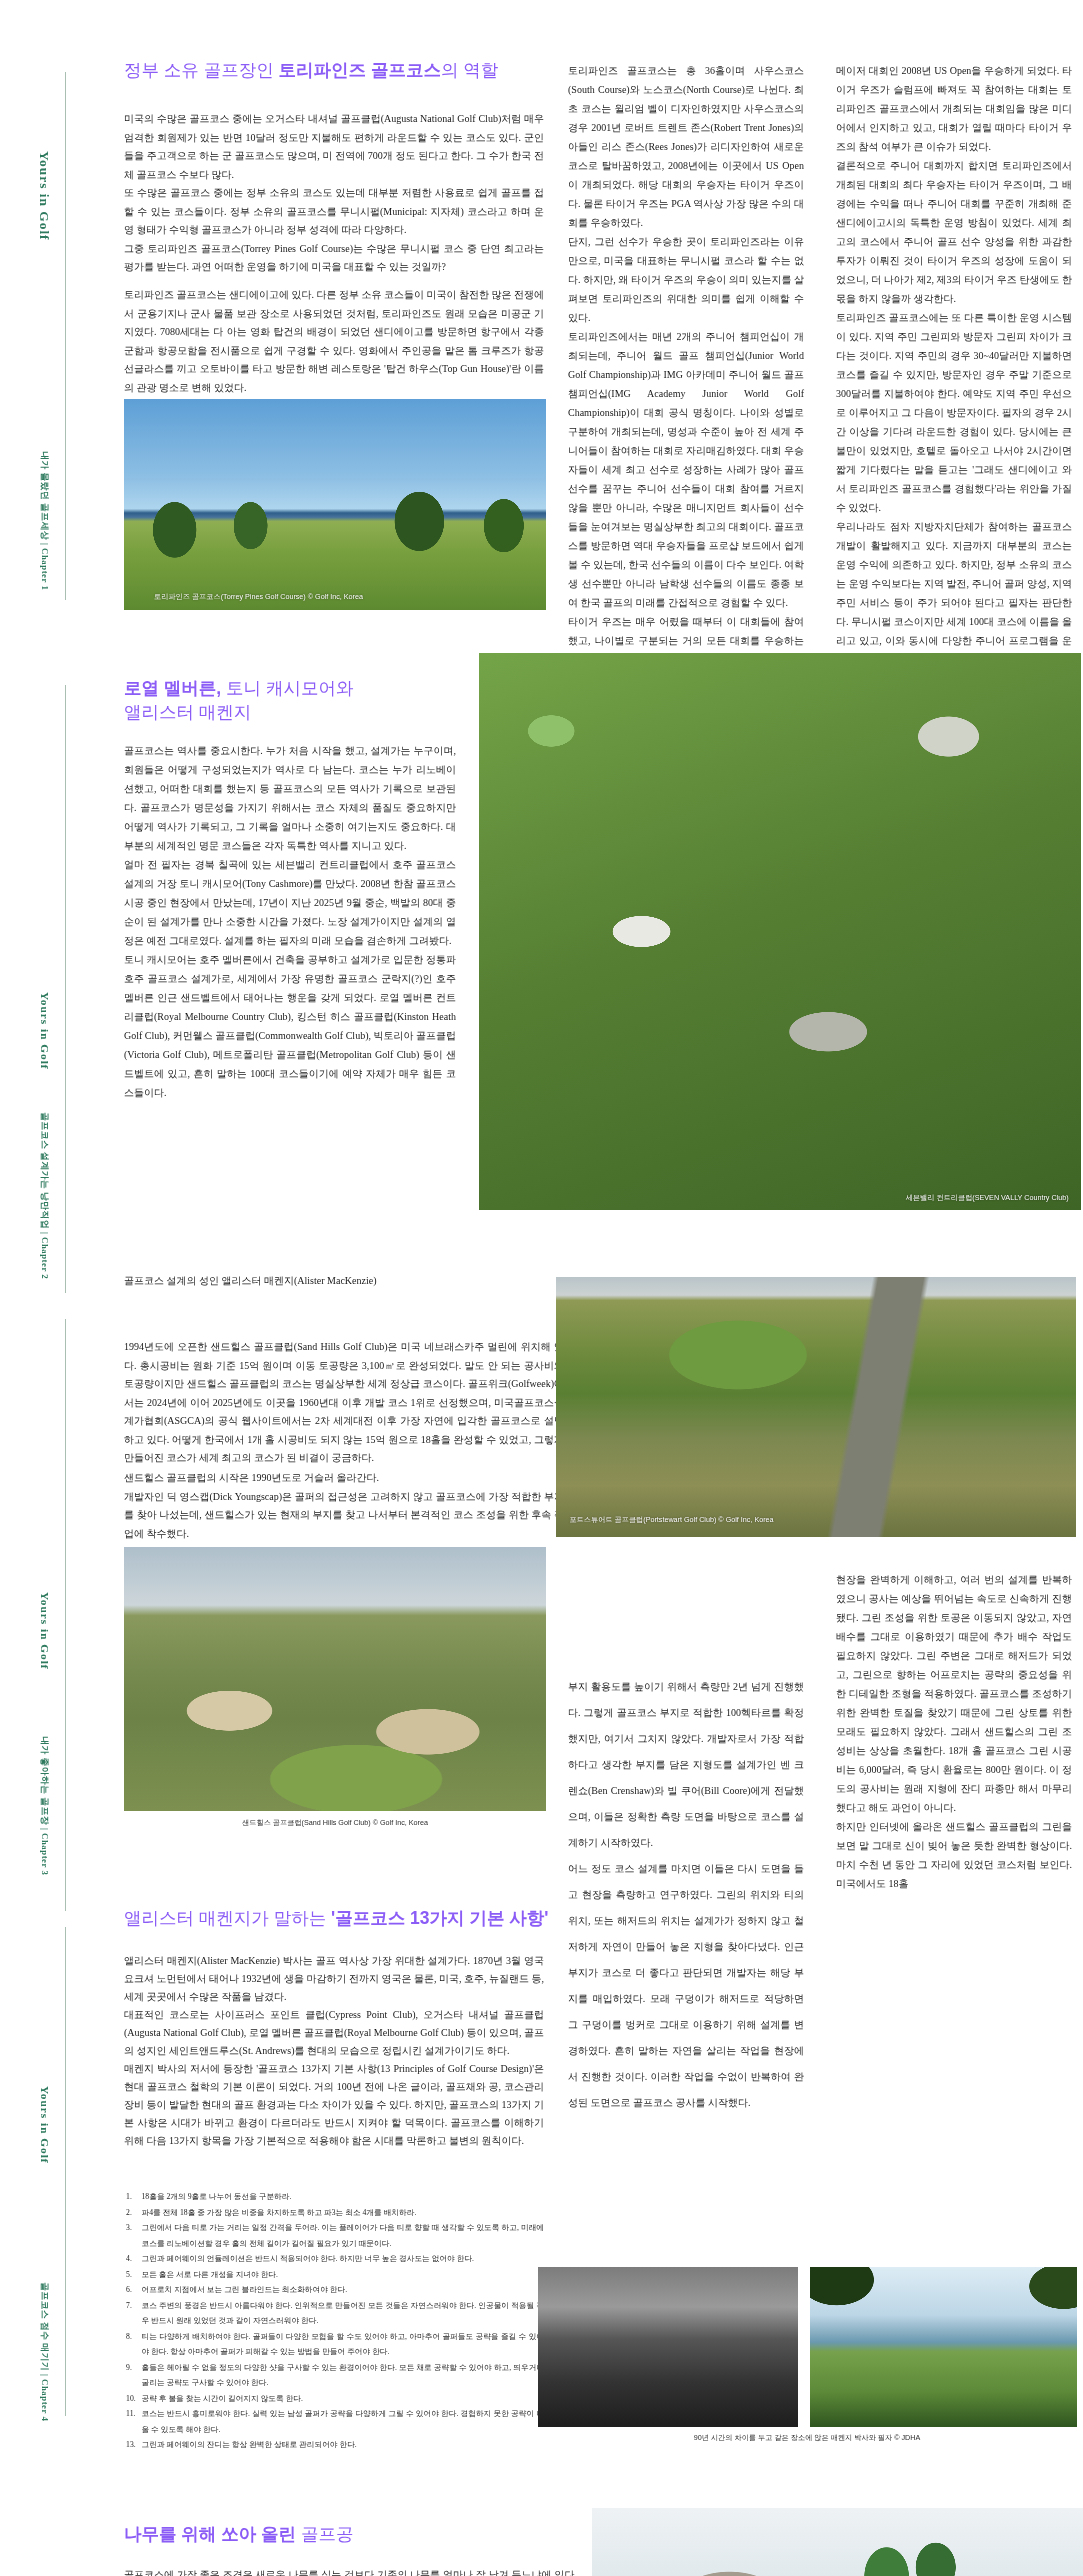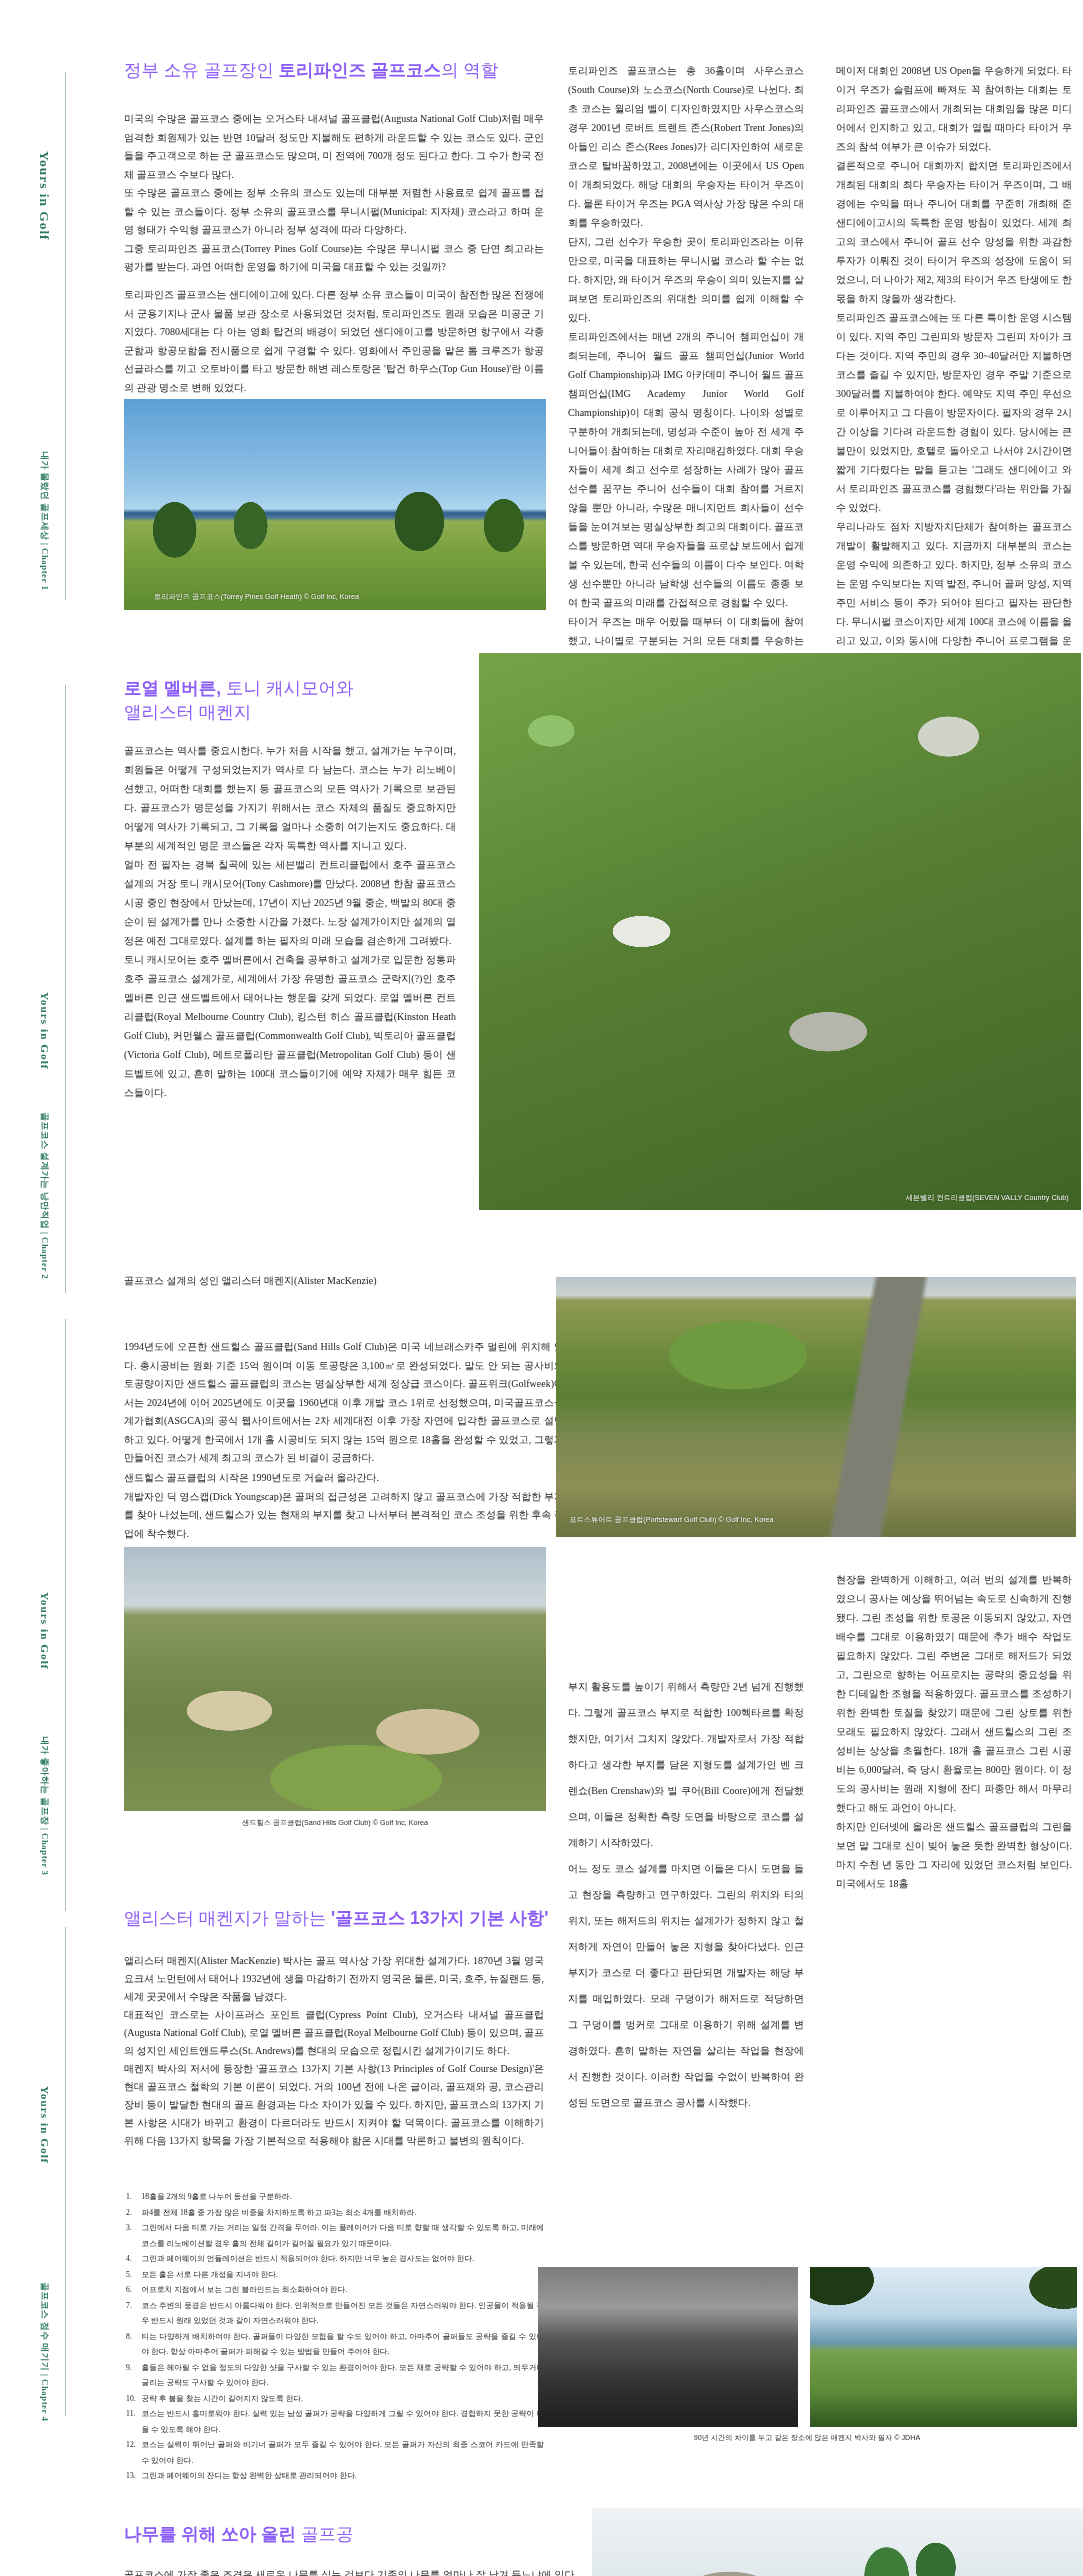--- a/index.html
+++ b/index.html
@@ -77,21 +77,21 @@
   <div class="body" style="left:568px;top:61px;width:236px;line-height:19px;">토리파인즈 골프코스는 총 36홀이며 사우스코스(South Course)와 노스코스(North Course)로 나뉜다. 최초 코스는 윌리엄 벨이 디자인하였지만 사우스코스의 경우 2001년 로버트 트렌트 존스(Robert Trent Jones)의 아들인 리스 존스(Rees Jones)가 리디자인하여 새로운 코스로 탈바꿈하였고, 2008년에는 이곳에서 US Open이 개최되었다. 해당 대회의 우승자는 타이거 우즈이다. 물론 타이거 우즈는 PGA 역사상 가장 많은 수의 대회를 우승하였다.
 단지, 그런 선수가 우승한 곳이 토리파인즈라는 이유만으로, 미국을 대표하는 무니시펄 코스라 할 수는 없다. 하지만, 왜 타이거 우즈의 우승이 의미 있는지를 살펴보면 토리파인즈의 위대한 의미를 쉽게 이해할 수 있다.
 토리파인즈에서는 매년 2개의 주니어 챔피언십이 개최되는데, 주니어 월드 골프 챔피언십(Junior World Golf Championship)과 IMG 아카데미 주니어 월드 골프 챔피언십(IMG Academy Junior World Golf Championship)이 대회 공식 명칭이다. 나이와 성별로 구분하여 개최되는데, 명성과 수준이 높아 전 세계 주니어들이 참여하는 대회로 자리매김하였다. 대회 우승자들이 세계 최고 선수로 성장하는 사례가 많아 골프 선수를 꿈꾸는 주니어 선수들이 대회 참여를 거르지 않을 뿐만 아니라, 수많은 매니지먼트 회사들이 선수들을 눈여겨보는 명실상부한 최고의 대회이다. 골프코스를 방문하면 역대 우승자들을 프로샵 보드에서 쉽게 볼 수 있는데, 한국 선수들의 이름이 다수 보인다. 여학생 선수뿐만 아니라 남학생 선수들의 이름도 종종 보여 한국 골프의 미래를 간접적으로 경험할 수 있다.
 타이거 우즈는 매우 어렸을 때부터 이 대회들에 참여했고, 나이별로 구분되는 거의 모든 대회를 우승하는 저력을 보여주기도 하였다. 주니어 챔피언십에서 보여준 그의 플레이는 전 세계 골프업계에서 어린 선수 타이거 우즈를 주목한 계기가 되었다.</div>
   <div class="body" style="left:836px;top:61px;width:236px;line-height:19px;">메이저 대회인 2008년 US Open을 우승하게 되었다. 타이거 우즈가 슬럼프에 빠져도 꼭 참여하는 대회는 토리파인즈 골프코스에서 개최되는 대회임을 많은 미디어에서 인지하고 있고, 대회가 열릴 때마다 타이거 우즈의 참석 여부가 큰 이슈가 되었다.
 결론적으로 주니어 대회까지 합치면 토리파인즈에서 개최된 대회의 최다 우승자는 타이거 우즈이며, 그 배경에는 수익을 떠나 주니어 대회를 꾸준히 개최해 준 샌디에이고시의 독특한 운영 방침이 있었다. 세계 최고의 코스에서 주니어 골프 선수 양성을 위한 과감한 투자가 이뤄진 것이 타이거 우즈의 성장에 도움이 되었으니, 더 나아가 제2, 제3의 타이거 우즈 탄생에도 한몫을 하지 않을까 생각한다.
 토리파인즈 골프코스에는 또 다른 특이한 운영 시스템이 있다. 지역 주민 그린피와 방문자 그린피 차이가 크다는 것이다. 지역 주민의 경우 30~40달러만 지불하면 코스를 즐길 수 있지만, 방문자인 경우 주말 기준으로 300달러를 지불하여야 한다. 예약도 지역 주민 우선으로 이루어지고 그 다음이 방문자이다. 필자의 경우 2시간 이상을 기다려 라운드한 경험이 있다. 당시에는 큰 불만이 있었지만, 호텔로 돌아오고 나서야 2시간이면 짧게 기다렸다는 말을 듣고는 '그래도 샌디에이고 와서 토리파인즈 골프코스를 경험했다'라는 위안을 가질 수 있었다.
 우리나라도 점차 지방자치단체가 참여하는 골프코스 개발이 활발해지고 있다. 지금까지 대부분의 코스는 운영 수익에 의존하고 있다. 하지만, 정부 소유의 코스는 운영 수익보다는 지역 발전, 주니어 골퍼 양성, 지역 주민 서비스 등이 주가 되어야 된다고 필자는 판단한다. 무니시펄 코스이지만 세계 100대 코스에 이름을 올리고 있고, 이와 동시에 다양한 주니어 프로그램을 운영하며 지역 주민에게 먼저 골프 서비스를</div>
 
   <div class="photo ph-torrey" style="left:124px;top:399px;width:422px;height:211px;">
-    <span class="cap-on" style="left:30px;bottom:8.2px;">토리파인즈 골프코스(Torrey Pines Golf Heath) © Golf Inc, Korea</span>
+    <span class="cap-on" style="left:30px;bottom:8.2px;">토리파인즈 골프코스(Torrey Pines Golf Course) © Golf Inc, Korea</span>
   </div>
 
   <div class="rule" style="left:65px;top:685px;height:608px;"></div>
   <div class="vlabel brand" style="left:-33px;top:1023px;width:155px;font-size:11.3px;">Yours in Golf</div>
   <div class="vlabel chap" style="left:-54px;top:1188px;width:196px;">골프코스 설계가는 낭만직업  |  Chapter 2</div>
 
   <div class="heading" style="left:124px;top:676px;width:319px;"><b>로열 멜버른,</b><span> 토니 캐시모어와
 앨리스터 매켄지</span></div>
 
   <div class="photo ph-seven" style="left:479px;top:653px;width:602px;height:557px;">
@@ -139,21 +139,20 @@
     <div class="li"><span class="n">2.</span><span>파4를 전체 18홀 중 가장 많은 비중을 차지하도록 하고 파3는 최소 4개를 배치하라.</span></div>
     <div class="li"><span class="n">3.</span><span>그린에서 다음 티로 가는 거리는 일정 간격을 두어라. 이는 플레이어가 다음 티로 향할 때 생각할 수 있도록 하고, 미래에 코스를 리노베이션할 경우 홀의 전체 길이가 길어질 필요가 있기 때문이다.</span></div>
     <div class="li"><span class="n">4.</span><span>그린과 페어웨이의 언듈레이션은 반드시 적용되어야 한다. 하지만 너무 높은 경사도는 없어야 한다.</span></div>
     <div class="li"><span class="n">5.</span><span>모든 홀은 서로 다른 개성을 지녀야 한다.</span></div>
     <div class="li"><span class="n">6.</span><span>어프로치 지점에서 보는 그린 블라인드는 최소화하여야 한다.</span></div>
     <div class="li"><span class="n">7.</span><span>코스 주변의 풍경은 반드시 아름다워야 한다. 인위적으로 만들어진 모든 것들은 자연스러워야 한다. 인공물이 적용될 경우 반드시 원래 있었던 것과 같이 자연스러워야 한다.</span></div>
     <div class="li"><span class="n">8.</span><span>티는 다양하게 배치하여야 한다. 골퍼들이 다양한 모험을 할 수도 있어야 하고, 아마추어 골퍼들도 공략을 즐길 수 있어야 한다. 항상 아마추어 골퍼가 피해갈 수 있는 방법을 만들어 주어야 한다.</span></div>
     <div class="li"><span class="n">9.</span><span>홀들은 헤아릴 수 없을 정도의 다양한 샷을 구사할 수 있는 환경이어야 한다. 모든 채로 공략할 수 있어야 하고, 띄우거나 굴리는 공략도 구사할 수 있어야 한다.</span></div>
     <div class="li"><span class="n">10.</span><span>공략 후 볼을 찾는 시간이 길어지지 않도록 한다.</span></div>
     <div class="li"><span class="n">11.</span><span>코스는 반드시 흥미로워야 한다. 실력 있는 남성 골퍼가 공략을 다양하게 그릴 수 있어야 한다. 경험하지 못한 공략이 나올 수 있도록 해야 한다.</span></div>
-    <div class="li"><span class="n">12.</span><span>코스는 실력이 뛰어난 골퍼와 비기너 골퍼가 모두 즐길 수 있어야 한다. 모든 골퍼가 자신의 최종 스코어 카드에 만족할 수 있어야 한다.</span></div>
     <div class="li"><span class="n">13.</span><span>그린과 페어웨이의 잔디는 항상 완벽한 상태로 관리되어야 한다.</span></div>
   </div>
 
   <div class="photo ph-bw" style="left:538px;top:2267px;width:260px;height:160px;"></div>
   <div class="photo ph-author" style="left:810px;top:2267px;width:267px;height:160px;"></div>
   <div class="cap center" style="left:538px;top:2433px;width:538px;">90년 시간의 차이를 두고 같은 장소에 앉은 매켄지 박사와 필자 © JDHA</div>
 
   <div class="heading" style="left:124px;top:2522px;width:567px;"><b>나무를 위해 쏘아 올린 </b><span>골프공</span></div>
 
   <div class="body" style="left:124px;top:2567px;width:453px;line-height:15.5px;">골프코스에 가장 좋은 조경은 새로운 나무를 심는 것보다 기존의 나무를 얼마나 잘 남겨 두느냐에 있다. 자연이 만들어 놓은 아름다움을 해치지 않고, 골프코스 안으로 끌어들이는 것이 가장 아름다운 골프코스이기 때문이다. 훼손된 지형에는 조경 설계가의 새로운 손길이 필요한데, 이 또한 최대한 자연의 아름다움을 유지해야 한다. 이러한 골프코스 조경 철학을 위해 많은 전문가들이 자연을 닮고자 수많은 시도를 하고 있다. 그중 재미있는 몇 가지 방법을 소개하고자 한다.

